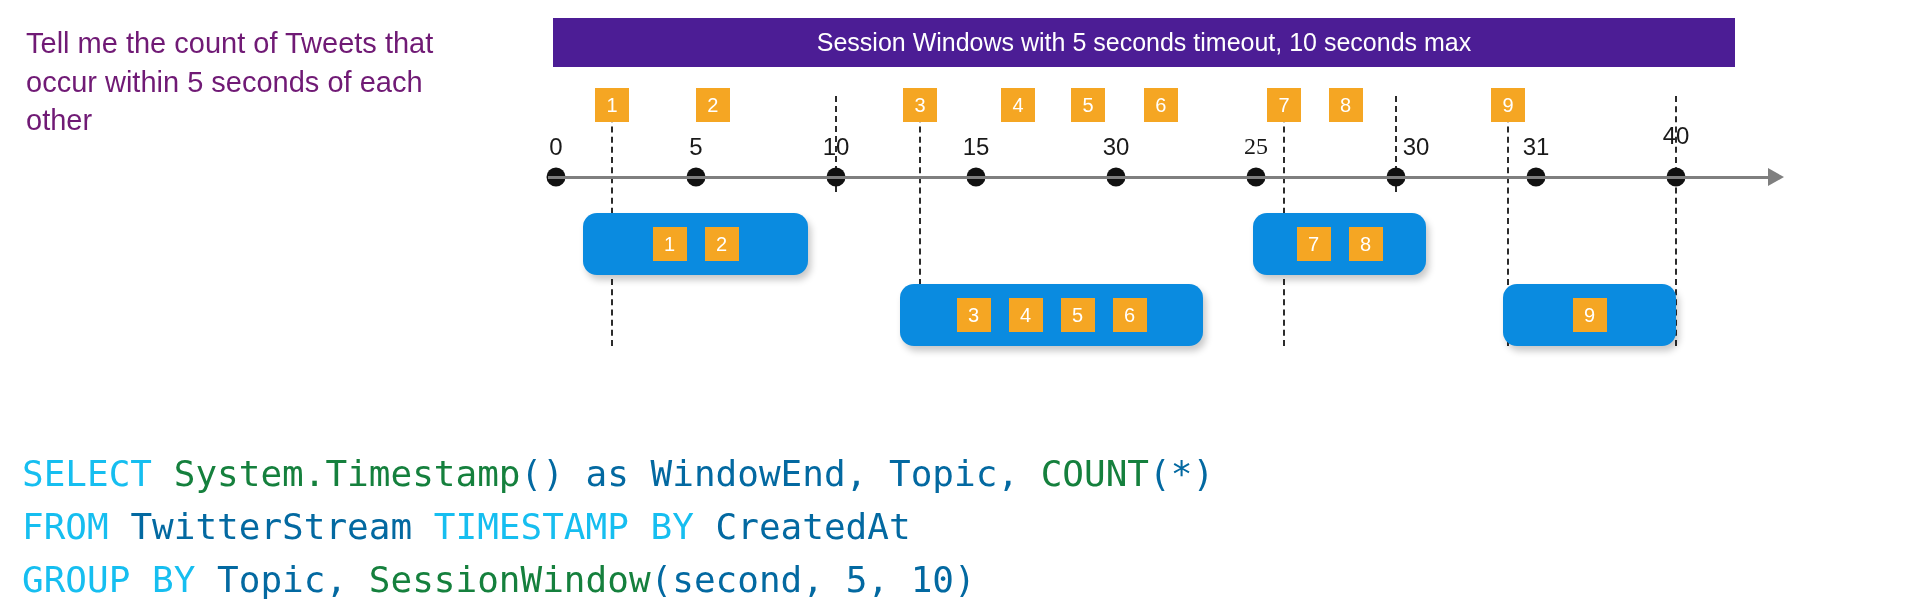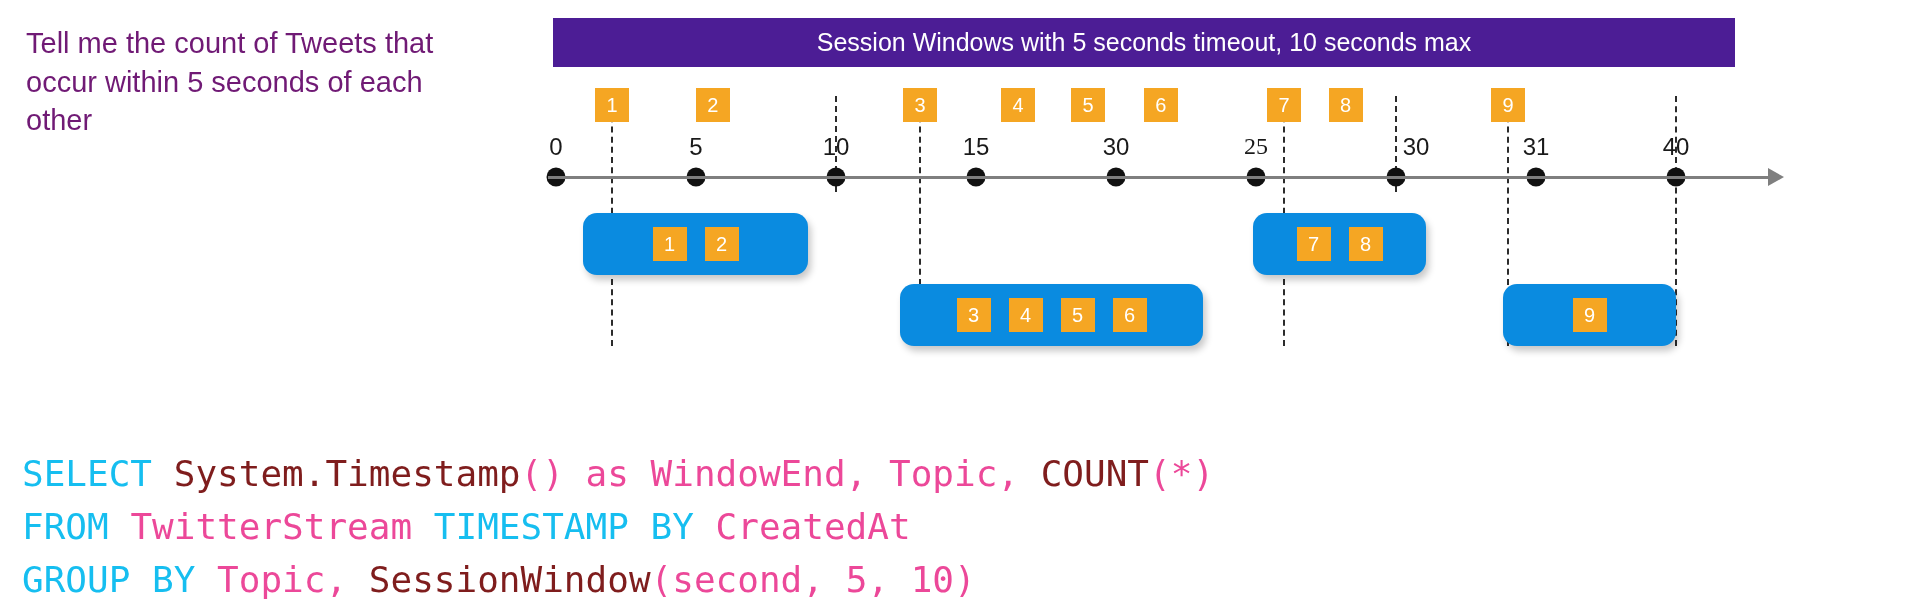--- a/index.html
+++ b/index.html
@@ -155,22 +155,22 @@
     position: absolute;
     left: 22px;
     top: 412px;
     font-family: "DejaVu Sans Mono", "Liberation Mono", monospace;
     font-size: 36px;
     line-height: 1.47;
     white-space: pre;
     color: #000000;
   }
   .kw   { color: #16BEF0; }
-  .fn   { color: #7f1d1d; }
-  .plain{ color: #ec4899; }
+  .fn   { color: #15803d; }
+  .plain{ color: #0369a1; }
 </style>
 </head>
 <body>
 
 <div id="caption">Tell me the count of Tweets that occur within 5 seconds of each other</div>
 
 <div id="diagram">
 
   <div id="banner">
     <div id="banner-text">Session Windows with 5 seconds timeout, 10 seconds max</div>
@@ -207,21 +207,21 @@
       <div class="tick-label" style="left: 976px; top: 133px; text-align: right;">15</div>
       <div class="tick-dot" style="left: 1116px; top: 177px;"></div>
       <div class="tick-label" style="left: 1116px; top: 133px;">30</div>
       <div class="tick-dot" style="left: 1256px; top: 177px;"></div>
       <div class="tick-label" style="left: 1256px; top: 133px; font-family: Liberation Serif, serif;">25</div>
       <div class="tick-dot" style="left: 1396px; top: 177px;"></div>
       <div class="tick-label" style="left: 1396px; top: 133px; margin-left: 20px;">30</div>
       <div class="tick-dot" style="left: 1536px; top: 177px;"></div>
       <div class="tick-label" style="left: 1536px; top: 133px;">31</div>
       <div class="tick-dot" style="left: 1676px; top: 177px;"></div>
-      <div class="tick-label" style="left: 1676px; top: 133px; text-align: right;">40</div>
+      <div class="tick-label" style="left: 1676px; top: 122px; text-align: right;">40</div>
     </div>
 
   <div id="axis-line"></div>
   <div id="axis-arrow"></div>
 
   <div id="sessions-layer">
       <div class="session-box" style="left: 583px; top: 213px; width: 225px; height: 62px;">
         <div class="session-badge">1</div>
         <div class="session-badge">2</div>
       </div>

